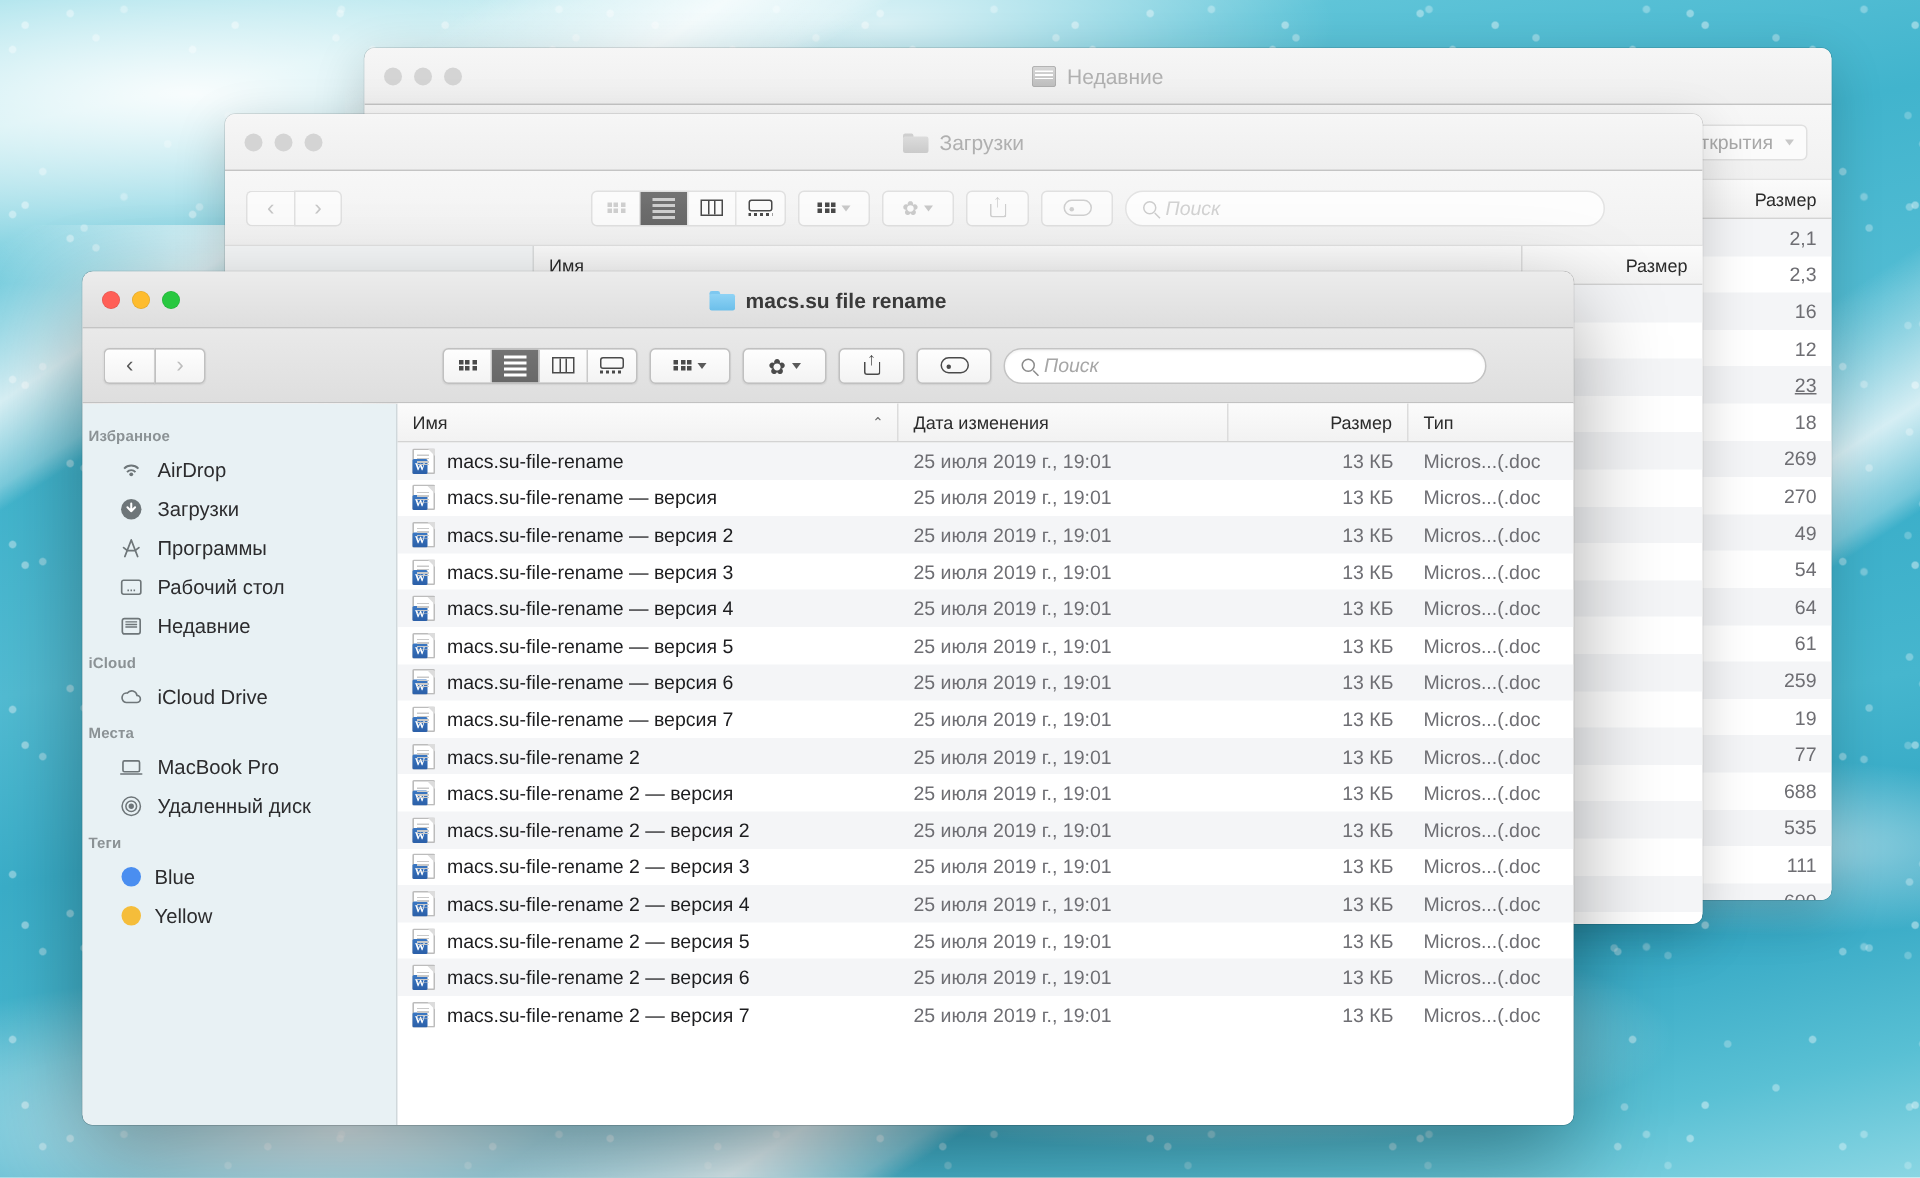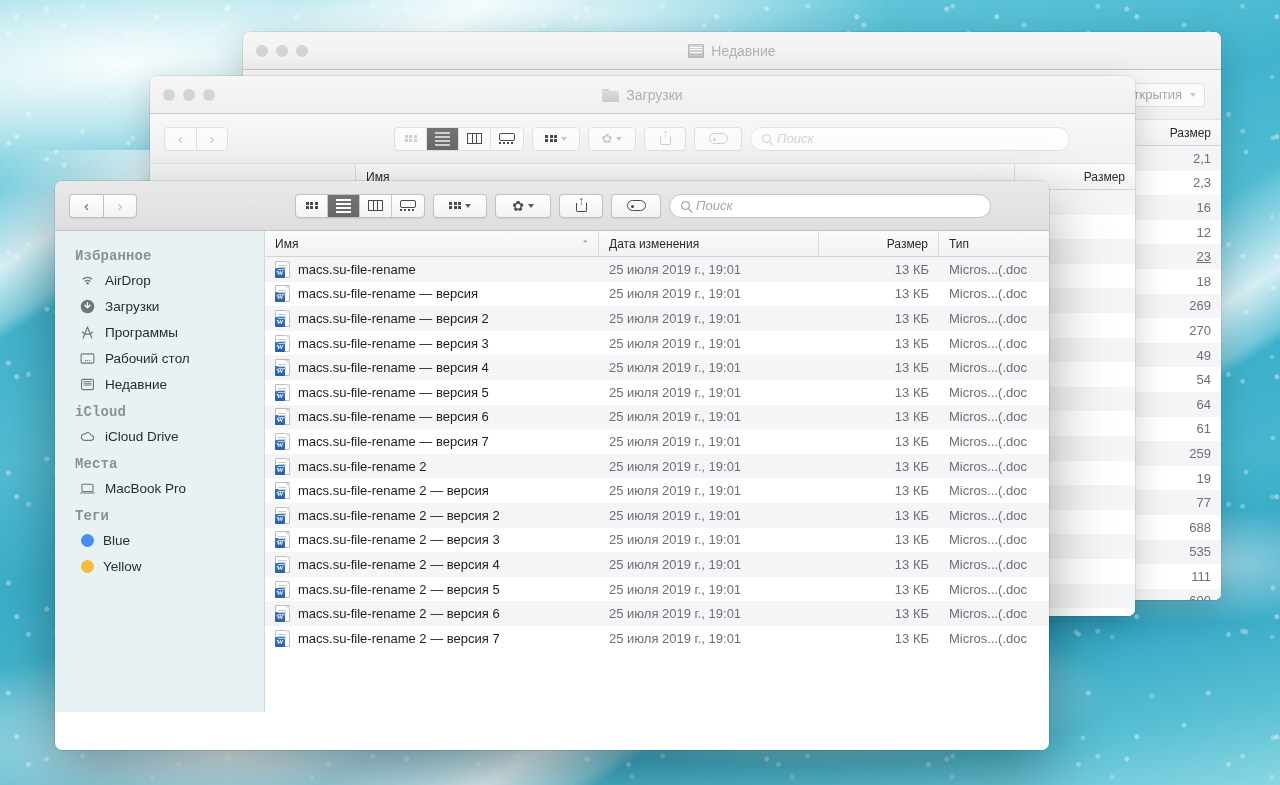--- a/index.html
+++ b/index.html
@@ -203,22 +203,22 @@
 
   .sidebar {
     width: 210px; flex:none;
     background: rgba(226,238,241,.80);
     backdrop-filter: blur(22px);
     border-right:.5px solid rgba(0,0,0,.10);
     padding-top:10px; overflow:hidden;
   }
   .sidebar.plain { background:#f4f6f7; }
   .sb-head {
-    font-size:14px; font-weight:700; color:#8b9295;
-    padding:7px 0 3px 20px; letter-spacing:.1px;font-family:Liberation Mono, monospace;
+    font-size:10px; font-weight:700; color:#8b9295;
+    padding:7px 0 3px 4px; letter-spacing:.1px;
   }
   .sb-item {
     display:flex; align-items:center; gap:9px;
     height:26px; padding-left:24px;
     font-size:13.5px; color:#2c2c2e;
   }
   .sb-ico { width:17px; height:17px; flex:none; position:relative;
             display:flex; align-items:center; justify-content:center;
             color:#6e7679; }
   .sb-ico svg { width:17px; height:17px; display:block; }
@@ -583,20 +583,31 @@
           <div class="row"></div>
           <div class="row alt"></div>
           <div class="row"></div>
         </div>
     </div>
   </div>
 </div>
 
 <div class="window win-front" style="left:55px; top:181px; width:994px; height:569px;">
 
+  <div class="titlebar">
+    <div class="lights">
+      <div class="light l-red"></div>
+      <div class="light l-yellow"></div>
+      <div class="light l-green"></div>
+    </div>
+    <div class="win-title">
+      <span class="folder-ico"></span>
+      <span>macs.su file rename</span>
+    </div>
+  </div>
 
   <div class="toolbar">
     <div class="nav-group">
       <div class="tb-btn" style="min-width:34px">
           <span class="chev">‹</span>
         </div>
       <div class="tb-btn" style="min-width:34px">
           <span class="chev dis">›</span>
         </div>
     </div>
@@ -722,20 +733,30 @@
         <div class="sb-head">Места</div>
         <div class="sb-item">
           <span class="sb-ico">
             <svg viewBox="0 0 20 20" fill="none" stroke="currentColor" stroke-width="1.3">
               <rect x="3.5" y="5" width="13" height="8.5" rx="1.2"></rect>
               <path d="M1.8 15.3h16.4" stroke-linecap="round"></path>
             </svg>
           </span>
           <span>MacBook Pro</span>
         </div>
+        <div class="sb-item">
+          <span class="sb-ico">
+            <svg viewBox="0 0 20 20" fill="none" stroke="currentColor" stroke-width="1.2">
+              <circle cx="10" cy="10" r="7.2"></circle>
+              <circle cx="10" cy="10" r="4.2"></circle>
+              <circle cx="10" cy="10" r="1.5" fill="currentColor"></circle>
+            </svg>
+          </span>
+          <span>Удаленный диск</span>
+        </div>
         <div class="sb-head">Теги</div>
         <div class="sb-item">
           <span class="dot" style="background: rgb(74, 142, 240);"></span>
           <span>Blue</span>
         </div>
         <div class="sb-item">
           <span class="dot" style="background: rgb(245, 189, 58);"></span>
           <span>Yellow</span>
         </div>
       </div>

